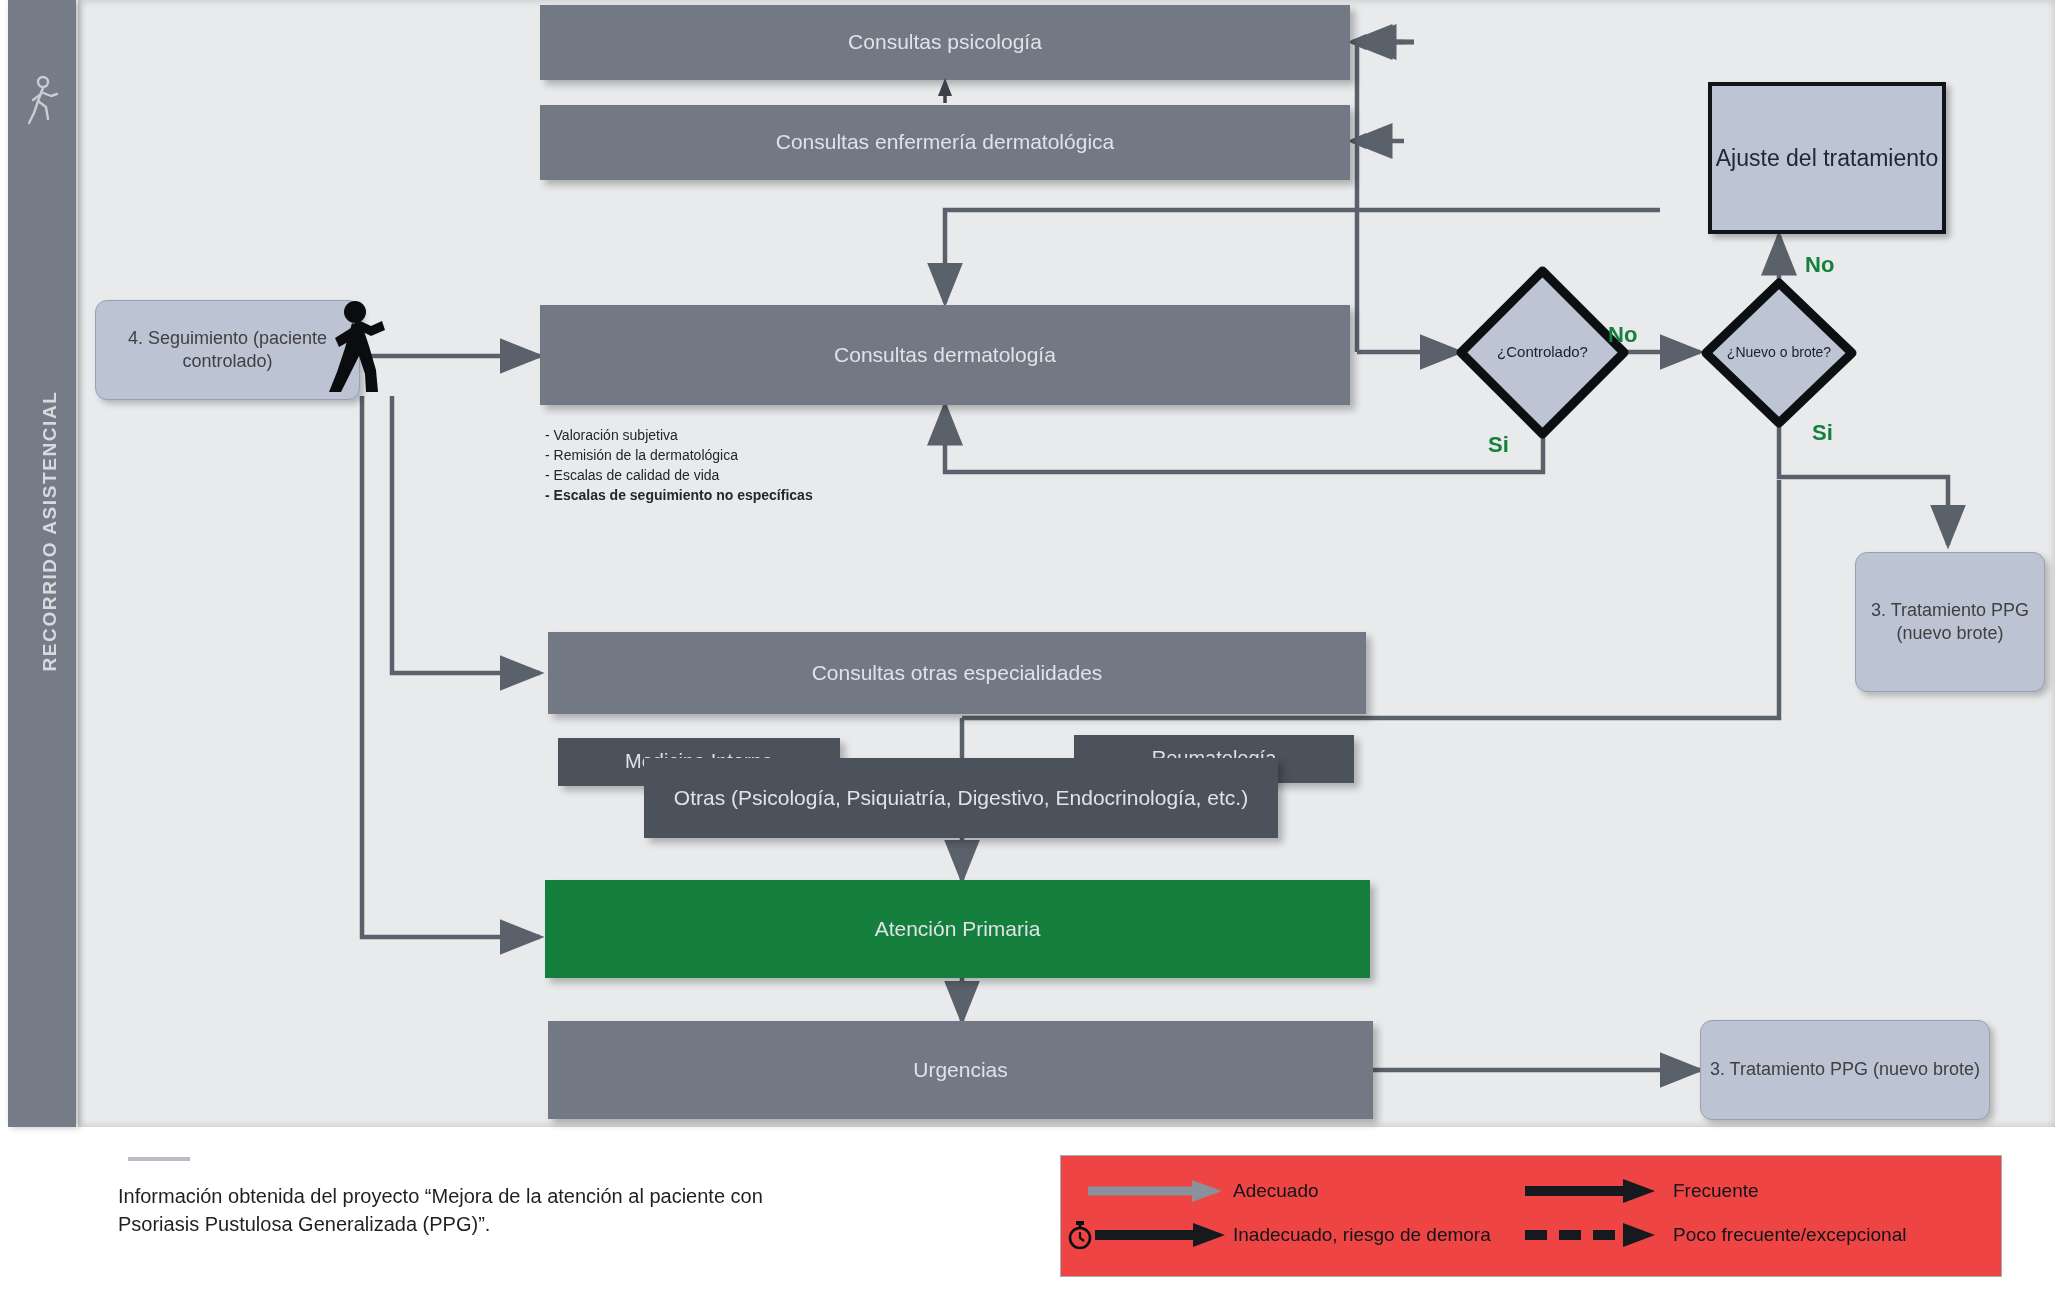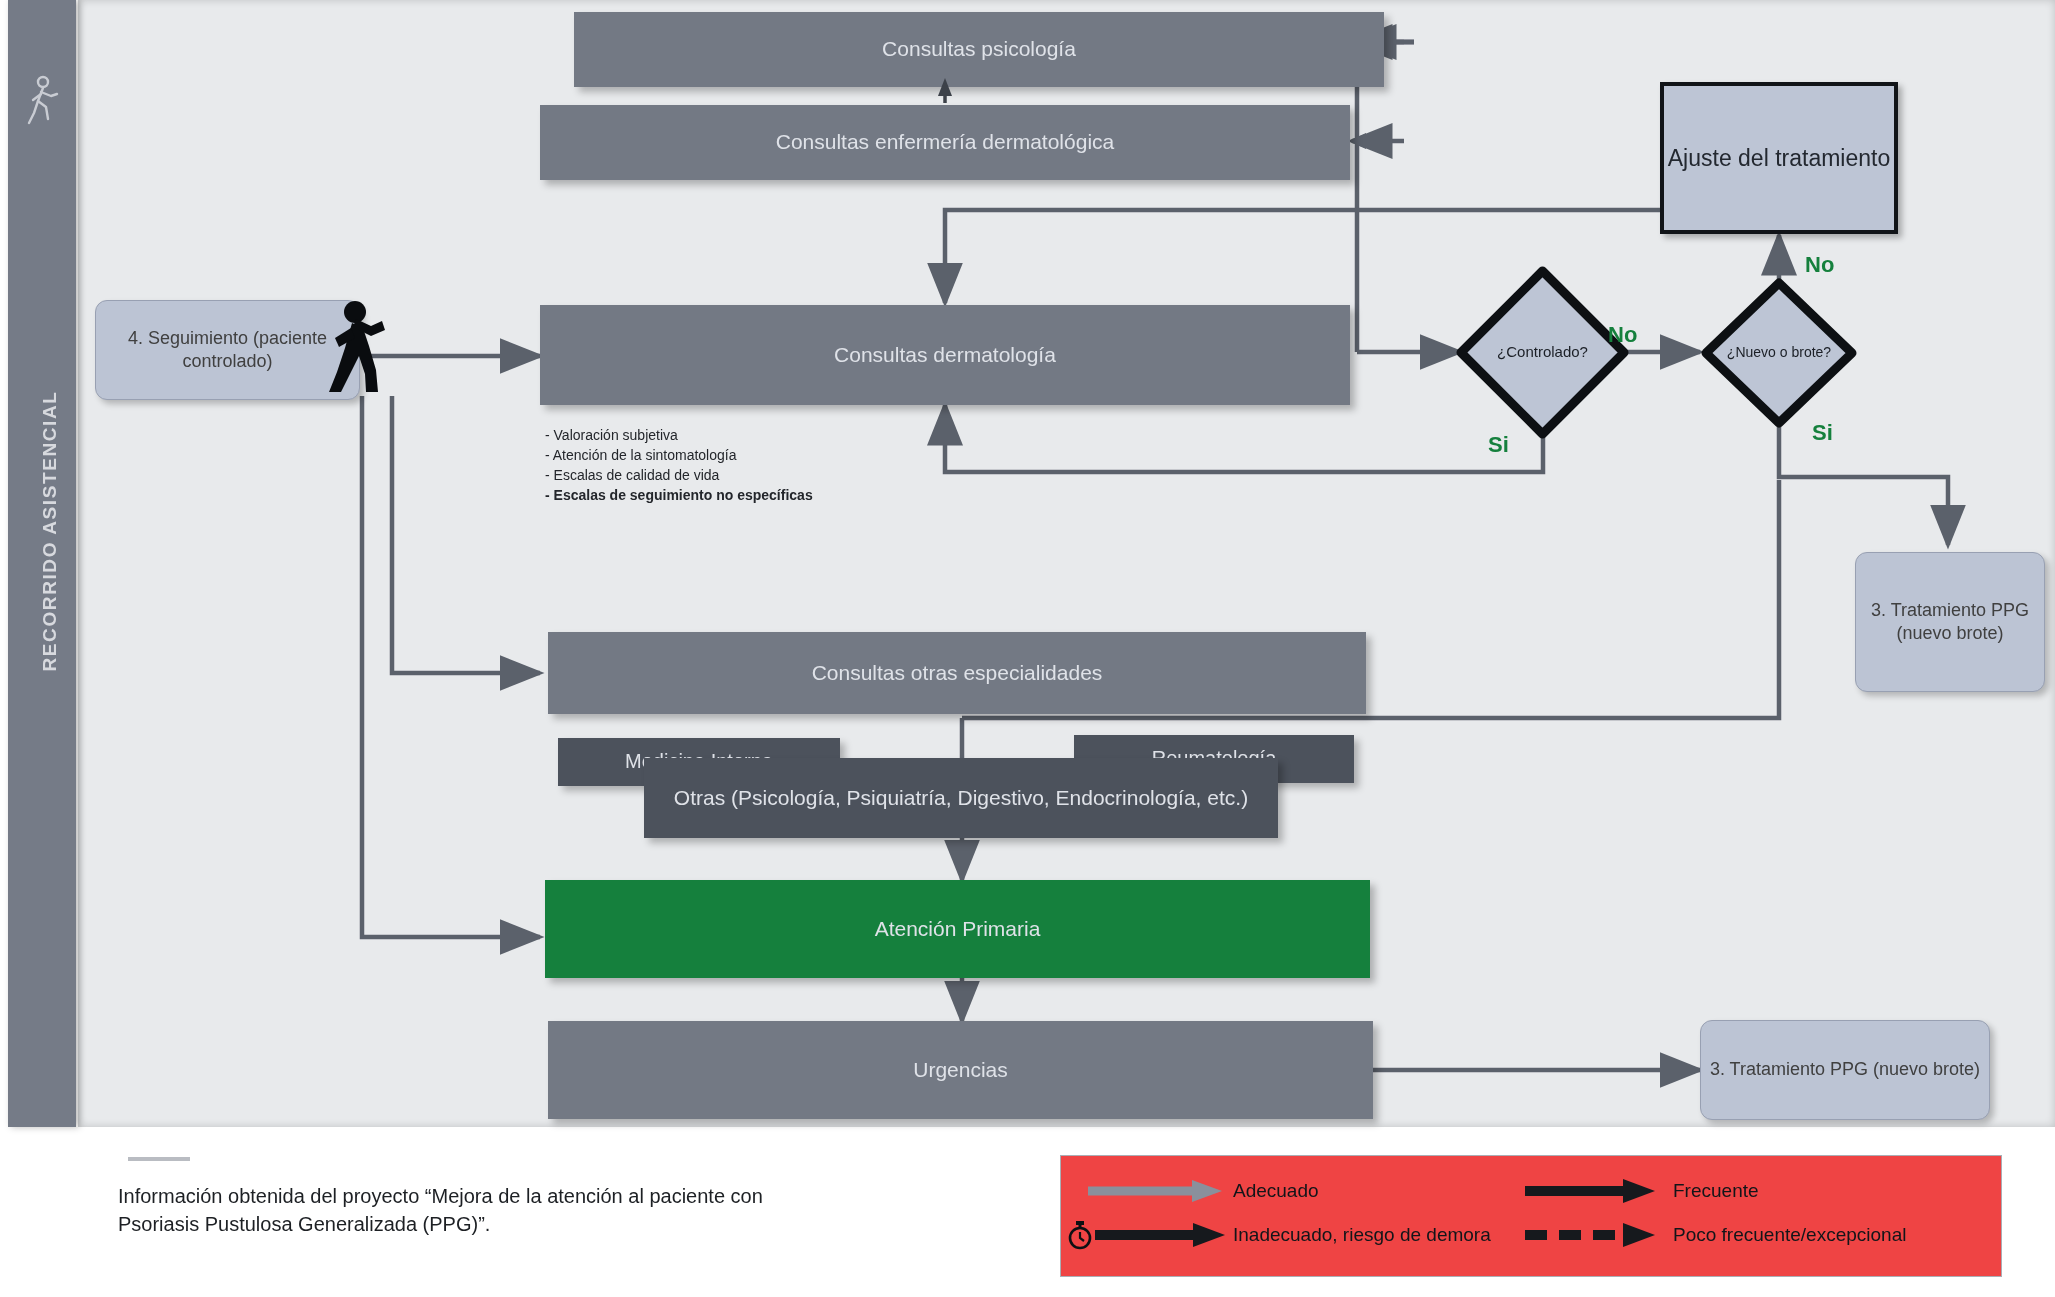--- a/index.html
+++ b/index.html
@@ -26,21 +26,21 @@
   .nbox.light{background:#15803d;}
 
   .rbox{position:absolute;box-sizing:border-box;display:flex;align-items:center;
         justify-content:center;text-align:center;background:#bcc4d4;
         border:1px solid #98a0b2;border-radius:12px;color:#404040;font-size:18px;
         line-height:1.28;box-shadow:4px 4px 6px rgba(0,0,0,.23);}
 
   .kbox{position:absolute;box-sizing:border-box;display:flex;align-items:center;
         justify-content:center;text-align:center;background:#bdc5d5;
         border:4px solid #111418;color:#232830;font-size:23px;line-height:1.22;
-        box-shadow:4px 4px 6px rgba(0,0,0,.28);}
+        box-shadow:4px 4px 6px rgba(0,0,0,.28);margin-left:48px;}
 
   
   .dia{position:absolute;}
   .dia .lbl{position:absolute;left:0;top:0;width:100%;height:100%;
             display:flex;align-items:center;justify-content:center;text-align:center;
             color:#1b1f26;font-size:15px;line-height:1.12;pointer-events:none;}
 
   
   .elbl{position:absolute;font-size:22px;font-weight:bold;color:#15803d;}
 
@@ -135,21 +135,21 @@
       </g>
     </svg>
 
     <svg class="wires">
       <g fill="#5b616b">
         <path d="M1348,42 L1366,34 L1366,50 z"></path>
         <path d="M1348,141 L1366,133 L1366,149 z"></path>
       </g>
     </svg>
 
-    <div class="nbox mid" style="left:540px;top:12px;width:810px;height:75px;margin-left:34px;">
+    <div class="nbox mid" style="left:540px;top:5px;width:810px;height:75px;">
       <span>Consultas psicología</span>
     </div>
 
     <div class="nbox mid" style="left:540px;top:105px;width:810px;height:75px;">
       <span>Consultas enfermería  dermatológica</span>
     </div>
 
     <svg class="wires">
       <g stroke="#3c4149" stroke-width="3.5" fill="none">
         <path d="M945,103 L945,86"></path>
@@ -168,21 +168,21 @@
         <path d="M26 28 L10 38 L14 47 L30 38 Z"></path>
       </g>
     </svg>
 
     <div class="nbox mid" style="left:540px;top:305px;width:810px;height:100px;">
       <span>Consultas dermatología</span>
     </div>
 
     <div class="blist" style="left:545px;top:426px;">
       <div>- Valoración subjetiva</div>
-      <div>- Atención de la sintomatología</div>
+      <div>- Remisión de la dermatológica</div>
       <div>- Escalas de calidad de vida</div>
       <div class="b4">- Escalas de seguimiento no específicas</div>
     </div>
 
     <div class="kbox" style="left:1660px;top:82px;width:238px;height:152px;flex-direction:column;">
       <span>Ajuste del tratamiento</span>
     </div>
 
     <div class="dia" style="left:1455px;top:265px;width:175px;height:175px;">
       <svg viewBox="0 0 175 175" style="width:175px;height:175px;">

